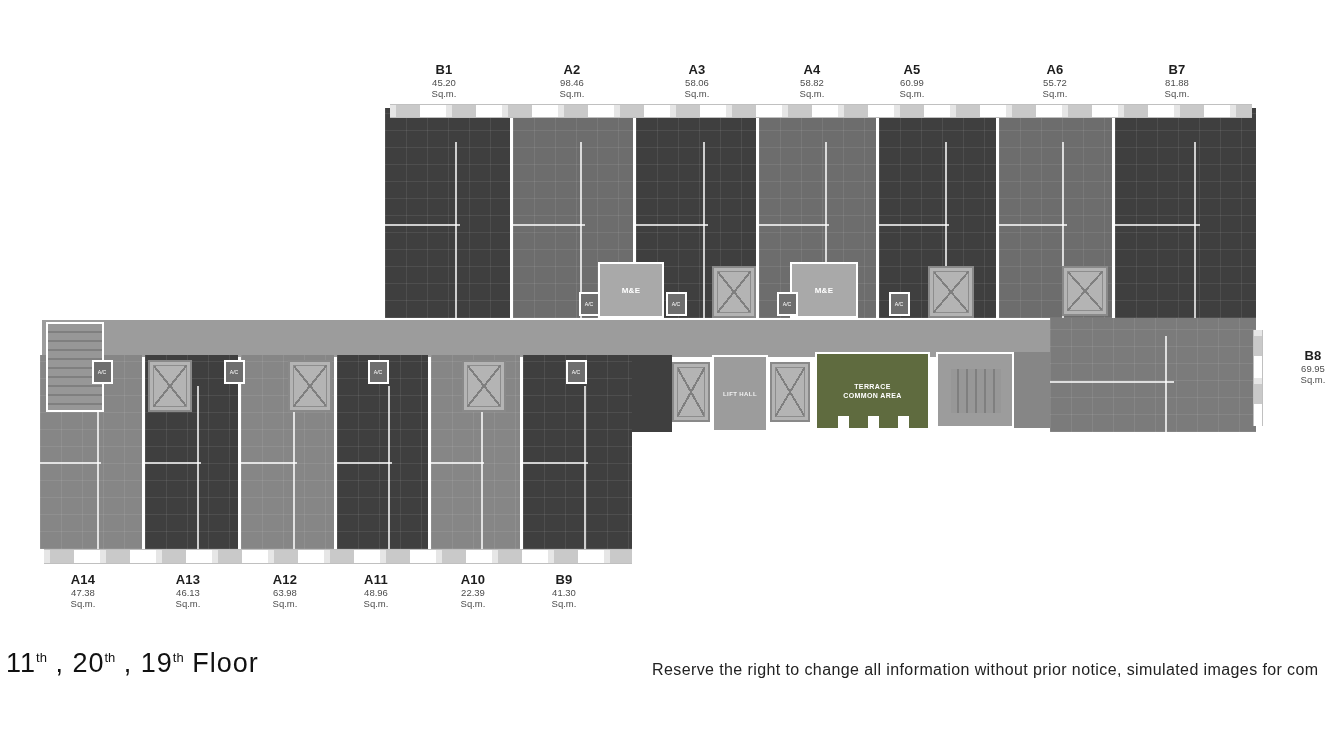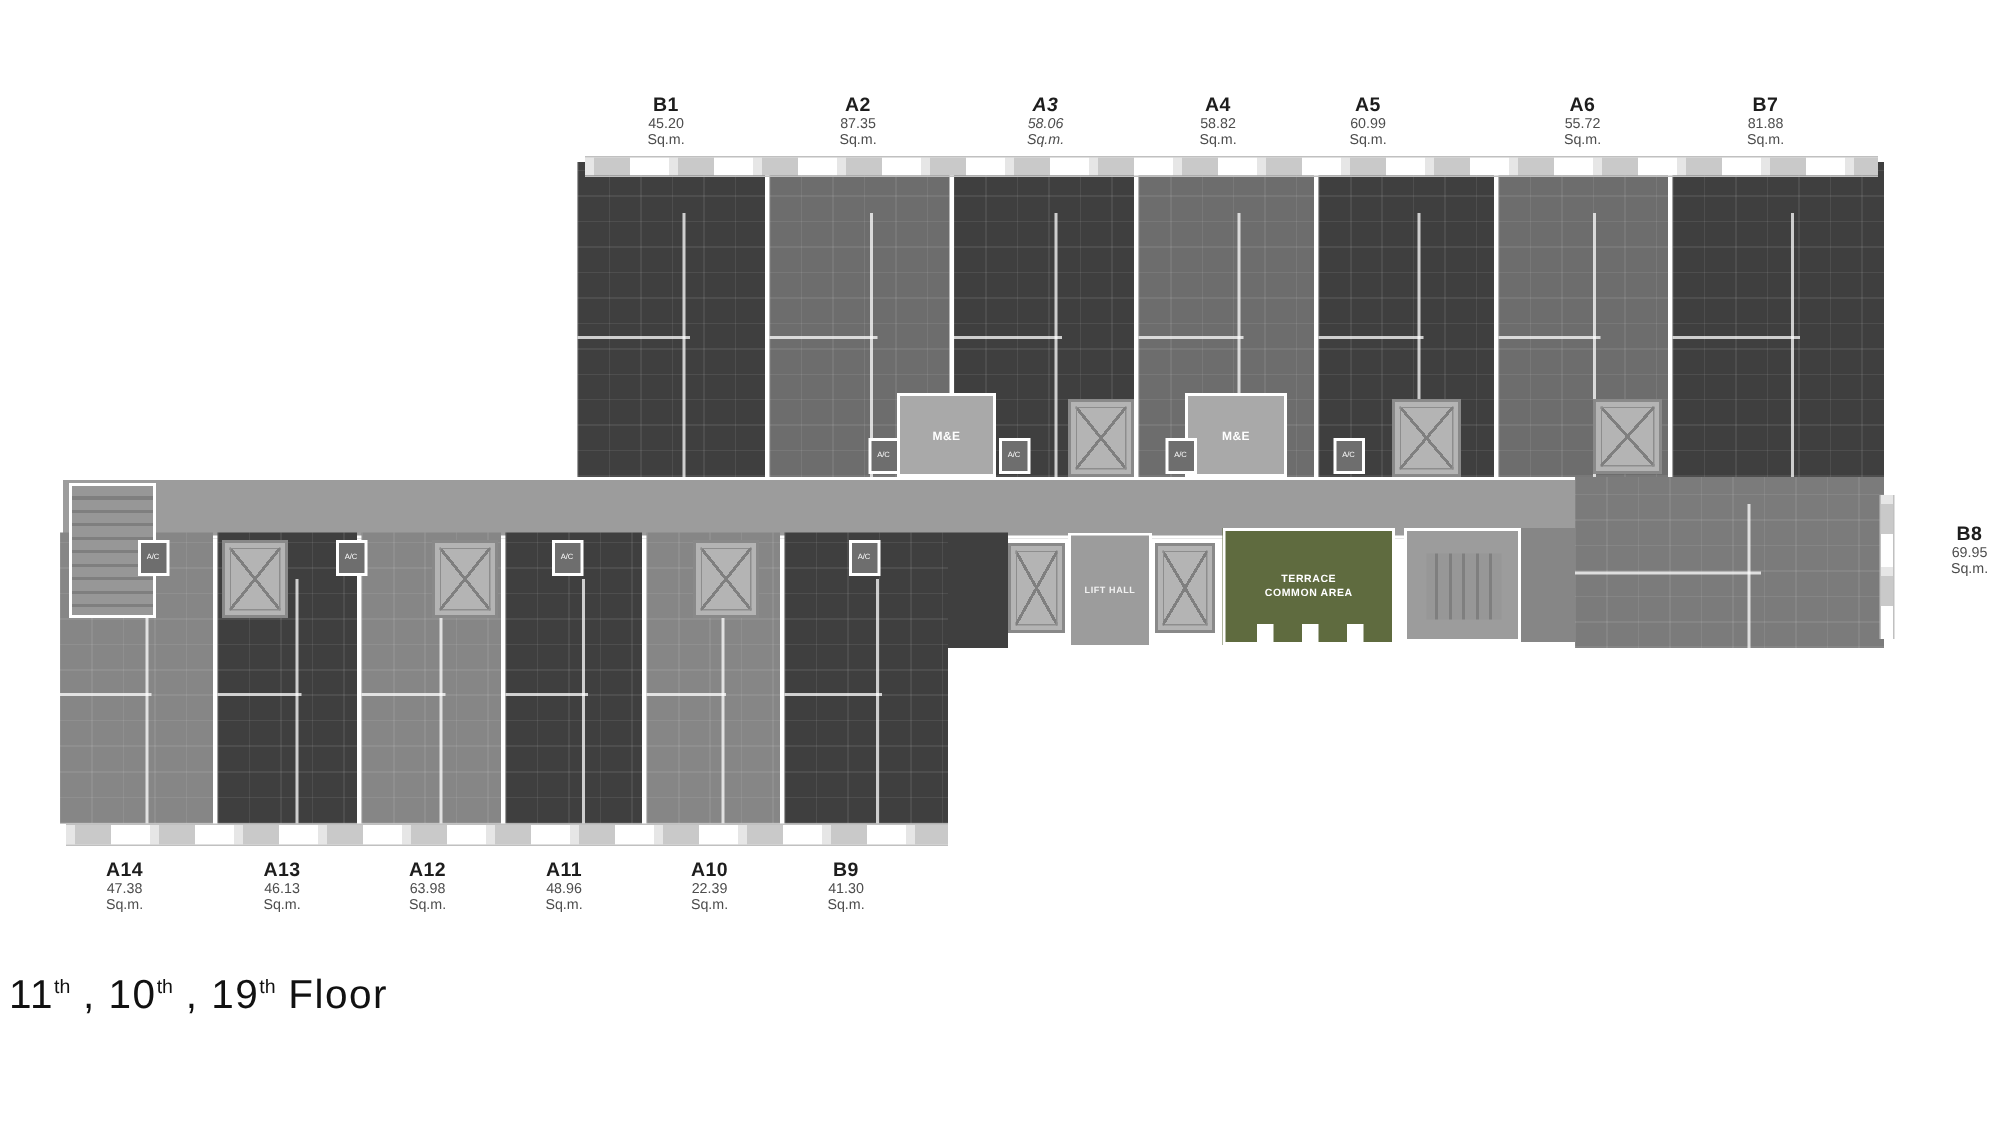--- a/index.html
+++ b/index.html
@@ -59,24 +59,24 @@
 
 <div class="canvas">
 
   <div class="ulabel" style="left:412px;top:62px;">
     <div class="uname">B1</div>
     <div class="uarea">45.20</div>
     <div class="uarea">Sq.m.</div>
   </div>
   <div class="ulabel" style="left:540px;top:62px;">
     <div class="uname">A2</div>
-    <div class="uarea">87.35</div>
-    <div class="uarea">Sq.m.</div>
-  </div>
-  <div class="ulabel" style="left:665px;top:62px;font-style:italic;">
+    <div class="uarea">98.46</div>
+    <div class="uarea">Sq.m.</div>
+  </div>
+  <div class="ulabel" style="left:665px;top:62px;">
     <div class="uname">A3</div>
     <div class="uarea">58.06</div>
     <div class="uarea">Sq.m.</div>
   </div>
   <div class="ulabel" style="left:780px;top:62px;">
     <div class="uname">A4</div>
     <div class="uarea">58.82</div>
     <div class="uarea">Sq.m.</div>
   </div>
   <div class="ulabel" style="left:880px;top:62px;">
@@ -208,16 +208,17 @@
     <div class="uname">A10</div>
     <div class="uarea">22.39</div>
     <div class="uarea">Sq.m.</div>
   </div>
   <div class="ulabel" style="left:532px;top:572px;">
     <div class="uname">B9</div>
     <div class="uarea">41.30</div>
     <div class="uarea">Sq.m.</div>
   </div>
 
-  <div class="floor-title"><span>11</span><sup>th</sup><span> , </span><span>10</span><sup>th</sup><span> , </span><span>19</span><sup>th</sup><span> Floor</span></div>
-
+  <div class="floor-title"><span>11</span><sup>th</sup><span> , </span><span>20</span><sup>th</sup><span> , </span><span>19</span><sup>th</sup><span> Floor</span></div>
+
+  <div class="disclaimer">Reserve the right to change all information without prior notice, simulated images for com</div>
 
 </div>
 
 </body></html>

